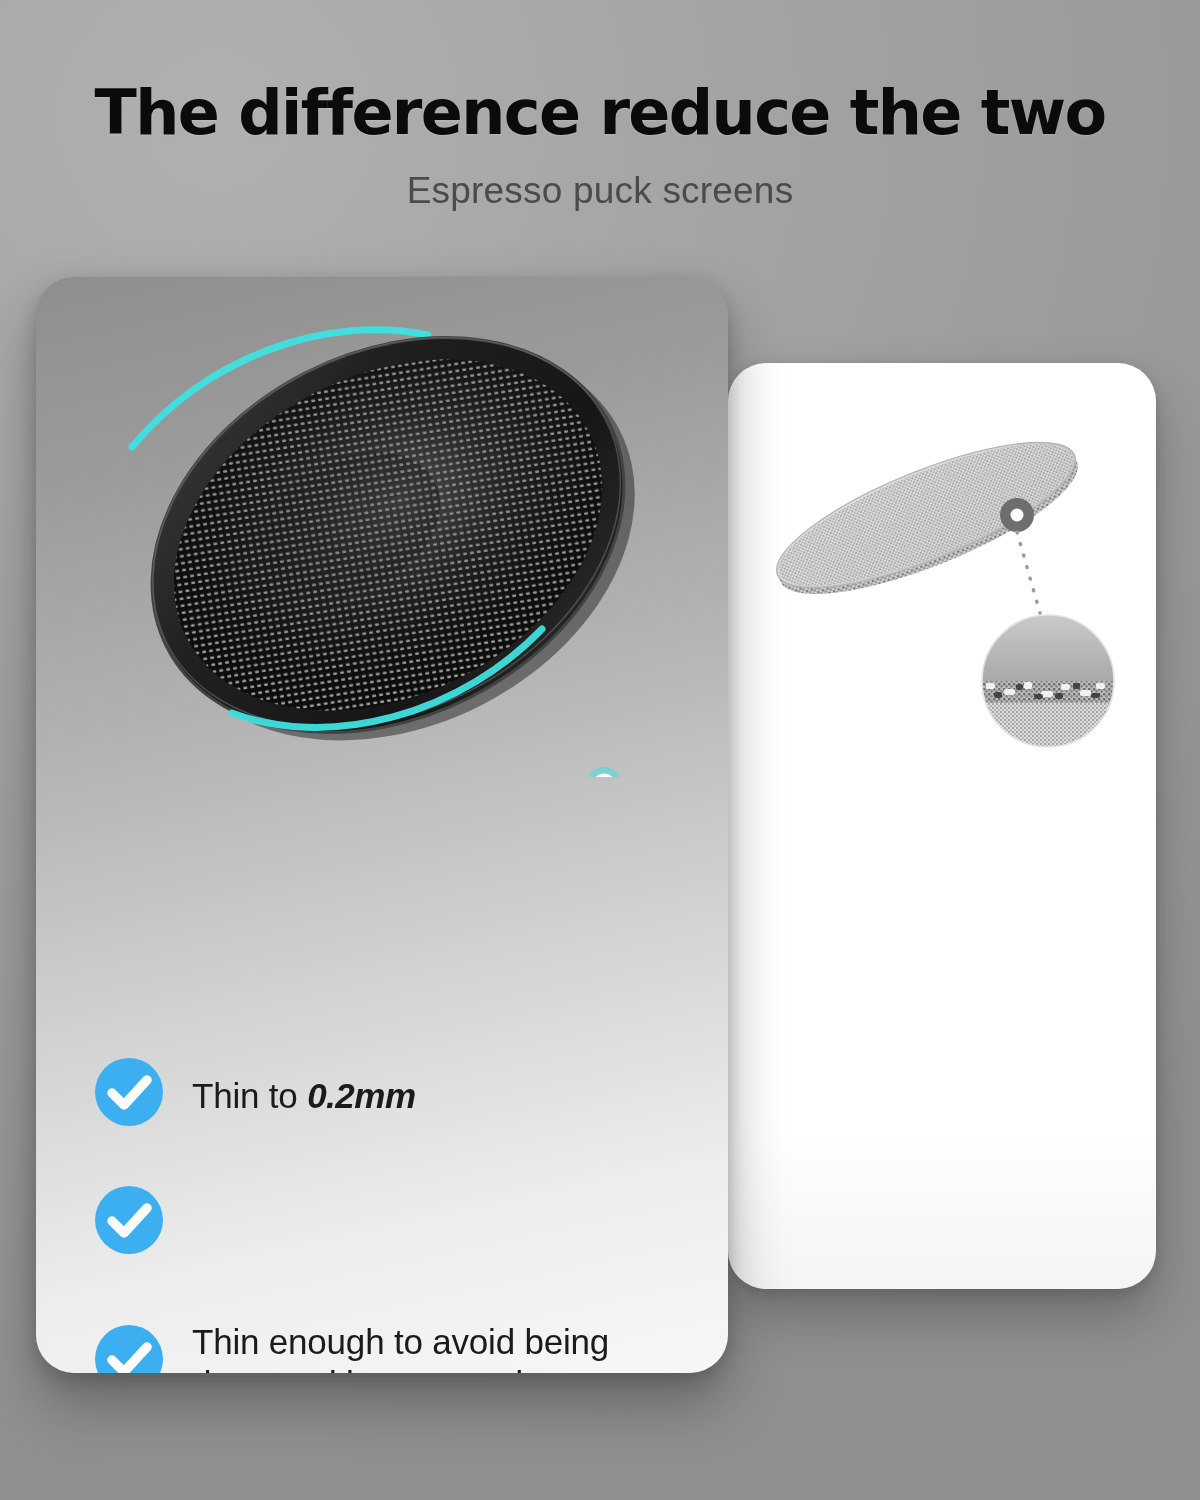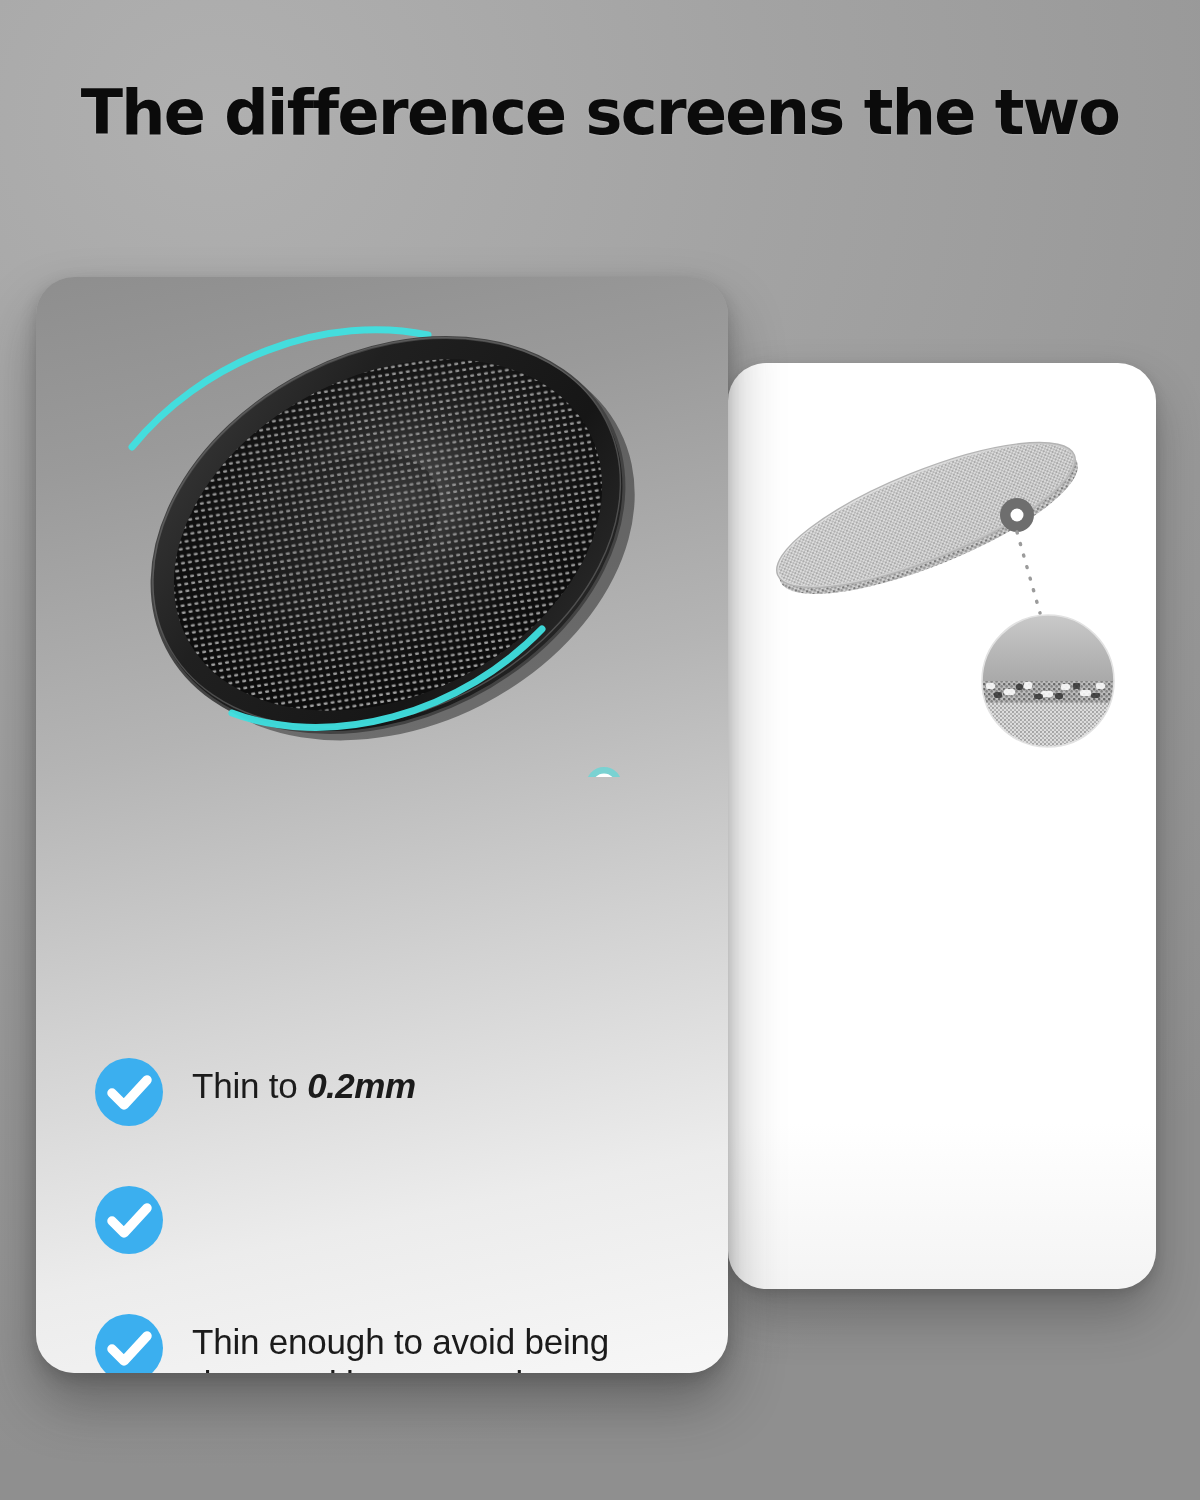--- a/index.html
+++ b/index.html
@@ -40,34 +40,35 @@
     box-shadow:0 30px 54px rgba(35,35,35,.38), 0 6px 16px rgba(35,35,35,.22);
     z-index:3;overflow:hidden;
   }
 
   
   .vis-left{position:absolute;left:0;top:0;width:692px;height:500px;}
   .vis-right{position:absolute;left:0;top:0;width:428px;height:400px;}
 
   
   .feature-list{position:absolute;left:58px;top:780px;width:640px;z-index:4;}
-  .feature{display:flex;align-items:flex-start;margin-bottom:58px;}
+  .feature{display:flex;align-items:center;margin-bottom:58px;}
   .feature:last-child{margin-bottom:0;}
   .ficon{flex:0 0 auto;width:70px;height:70px;margin-right:28px;}
   .ftext{
     font-size:35px;line-height:1.20;color:#1b1b1b;
     padding-top:8px;letter-spacing:-.2px;
   }
   .ftext b{font-weight:bold;font-style:italic;letter-spacing:-.5px;}
 </style>
 </head>
 <body>
 
 <div class="header">
-  <h1 class="title">The difference screens the two</h1>
+  <h1 class="title">The difference reduce the two</h1>
+  <p class="subtitle">Espresso puck screens</p>
 </div>
 
 <div class="card card-right">
 
   <svg class="vis-right" viewBox="0 0 428 400">
     <defs>
       <linearGradient id="meshFace" x1="0" y1="0" x2="1" y2="1">
         <stop offset="0%" stop-color="#e8e8e8"></stop>
         <stop offset="45%" stop-color="#d6d6d6"></stop>
         <stop offset="100%" stop-color="#bdbdbd"></stop>

